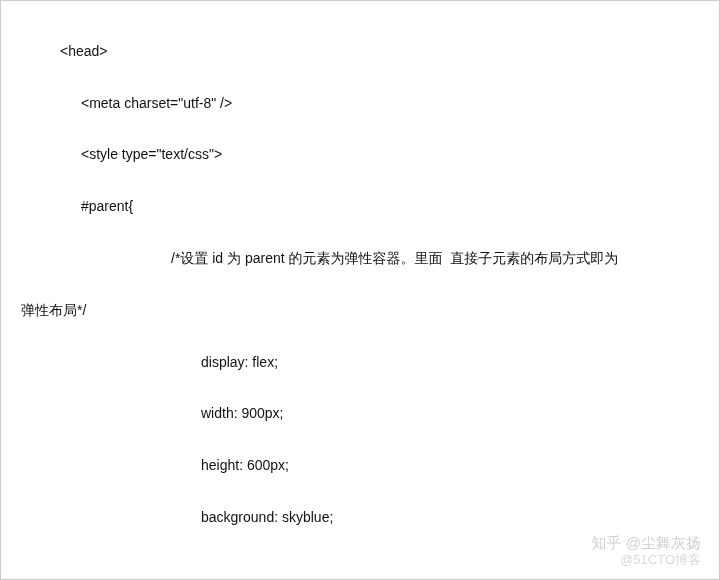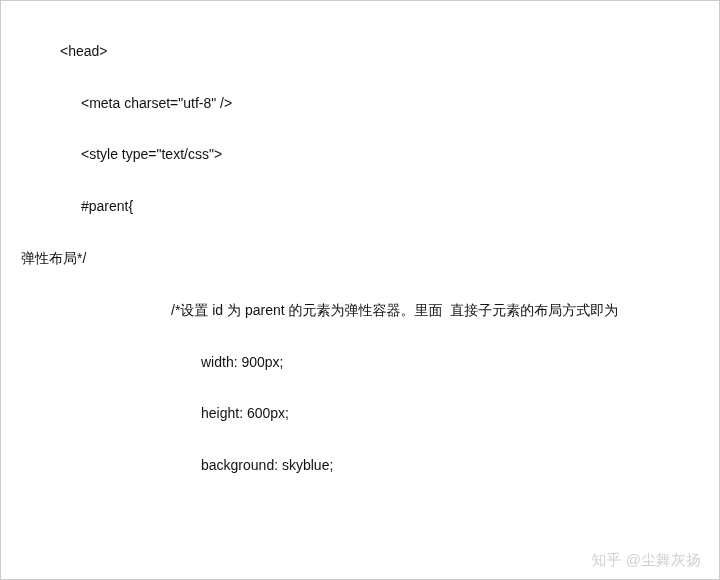--- a/index.html
+++ b/index.html
@@ -43,33 +43,35 @@
   .watermark .l2 { font-size: 13px; color: rgba(120,120,120,0.28);}
 </style>
 </head>
 <body>
 
 <div class="code-area">
 <span class="line i1">&lt;head&gt;</span>
 <span class="line i2">&lt;meta charset="utf-8" /&gt;</span>
 <span class="line i2">&lt;style type="text/css"&gt;</span>
 <span class="line i3">#parent{</span>
+<span class="line i4">/*设置 id 为 parent 的元素为弹性容器。里面  直接子元素的布局方式即为</span>
 <span class="line wrap">弹性布局*/</span>
-<span class="line i4">/*设置 id 为 parent 的元素为弹性容器。里面  直接子元素的布局方式即为</span>
+<span class="line i5">display: flex;</span>
 <span class="line i5">width: 900px;</span>
 <span class="line i5">height: 600px;</span>
 <span class="line i5">background: skyblue;</span>
 
 
 <span class="line i3"></span>
 
 
 
 
 <span class="line i3"></span>
 
 
 
 </div>
 
 <div class="watermark">
   <div>知乎 @尘舞灰扬</div>
+  <div class="l2">@51CTO博客</div>
 </div>
 
 </body></html>

